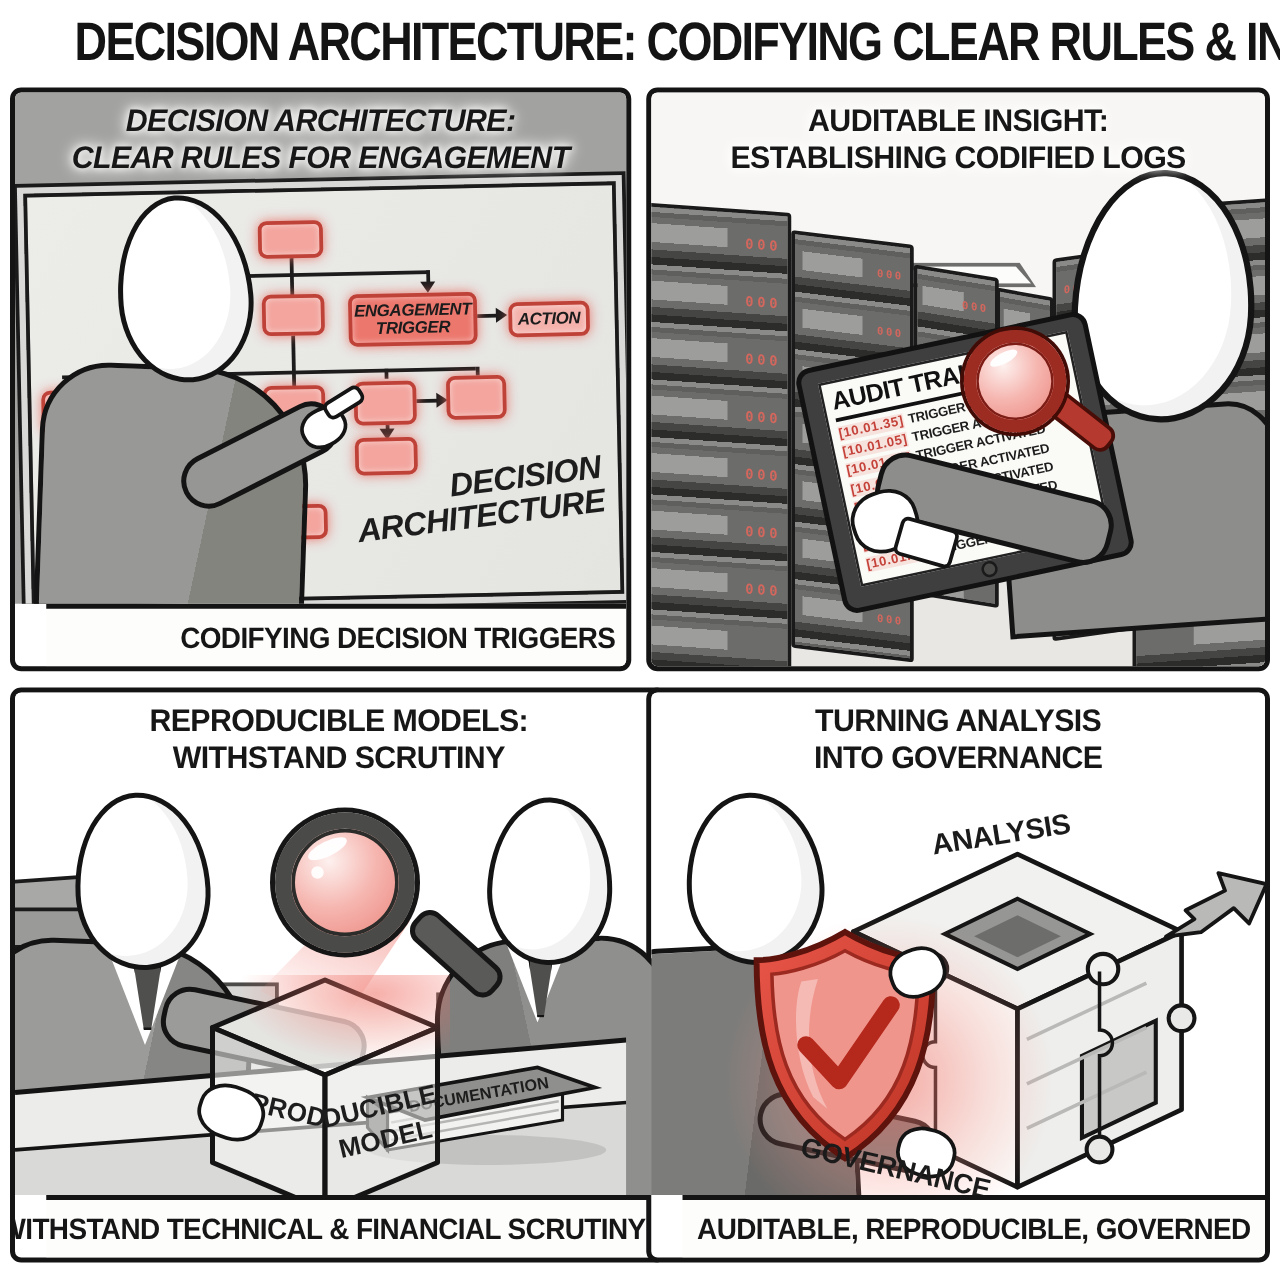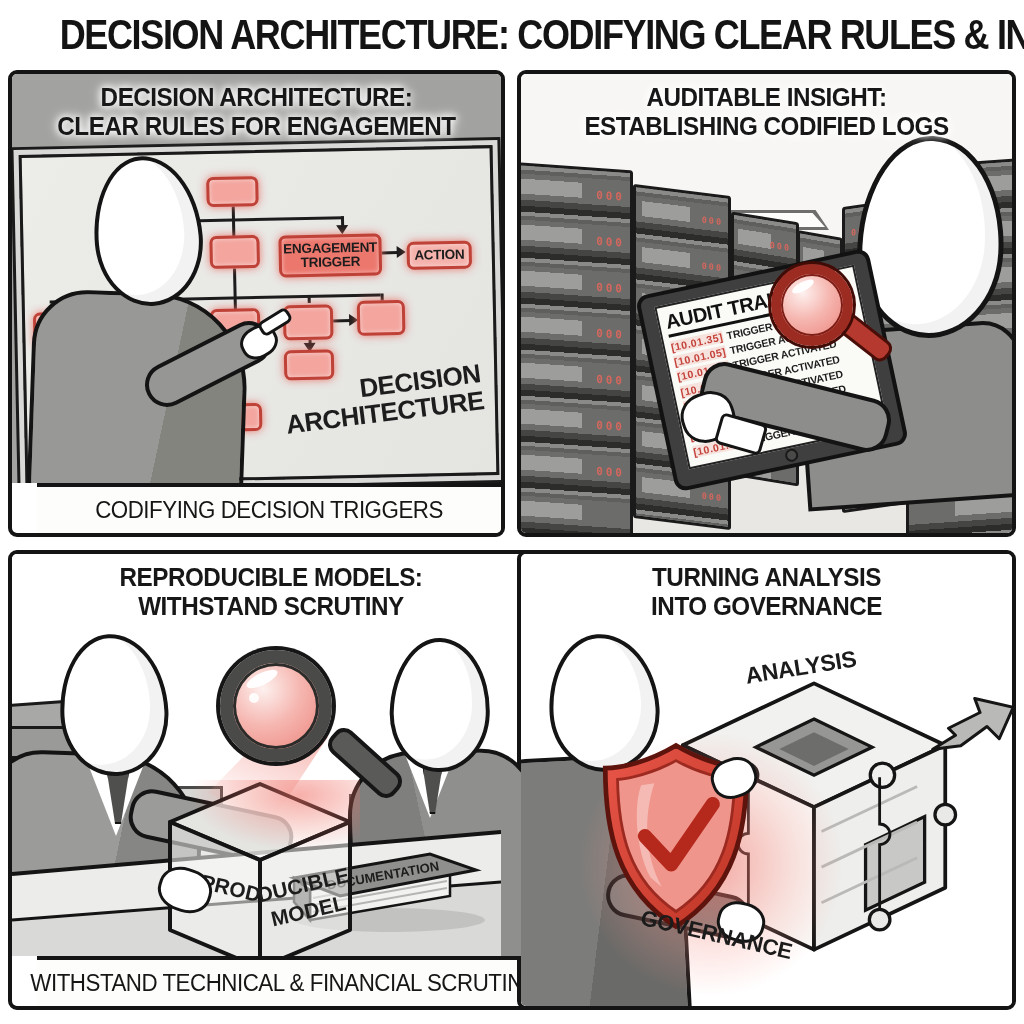--- a/index.html
+++ b/index.html
@@ -12,21 +12,21 @@
   #main-title span{display:inline-block;transform:scaleX(.9) scaleY(1.08);}
   
   .panel{position:absolute;border:4px solid #141414;border-radius:9px;background:#fff;
     display:flex;flex-direction:column;overflow:hidden;box-sizing:border-box;}
   #p1{left:8px;top:70px;width:497px;height:467px;}
   #p2{left:517px;top:70px;width:499px;height:467px;}
   #p3{left:8px;top:550px;width:526px;height:460px;}
   #p4{left:517px;top:550px;width:499px;height:460px;}
   .pcontent{position:relative;flex:1;overflow:hidden;}
   .pcaption{height:46px;border-top:4px solid #141414;background:#fdfdfc;display:flex;
-    align-items:center;justify-content:center;font-weight:normal;font-size:23.5px;
+    align-items:center;justify-content:flex-end;font-weight:bold;font-size:23.5px;
     letter-spacing:-.5px;color:#161616;white-space:nowrap;margin-left:25px;}
   .pcaption span{display:inline-block;transform:scaleX(.95);}
   .ptitle{position:absolute;top:9px;left:0;right:0;text-align:center;font-weight:bold;
     font-size:25px;line-height:1.14;letter-spacing:-.5px;color:#171717;z-index:40;
     transform:scaleX(.97);}
   .glow{text-shadow:0 0 6px #fff,0 0 10px #fff,0 0 14px rgba(255,255,255,.9);}
   
   .head{position:absolute;background:#fff;border:4px solid #141414;
     border-radius:48% 52% 50% 50% / 56% 56% 44% 44%;
     box-shadow:inset -14px -8px 0 rgba(0,0,0,.05);}
@@ -94,21 +94,21 @@
 </head>
 <body>
 
 <div id="stage">
 
   <div class="abs" id="main-title">
     <span>DECISION ARCHITECTURE: CODIFYING CLEAR RULES &amp; INSIGHT</span>
   </div>
 
   <div class="panel" id="p1">
-    <div class="pcontent" style="background:#a2a2a0;">
+    <div class="pcontent" style="background:#a2a2a0;font-style:italic;">
       <div class="ptitle glow">
         <div>DECISION ARCHITECTURE:</div>
         <div>CLEAR RULES FOR ENGAGEMENT</div>
       </div>
 
       <div class="abs" id="board">
 
         <div class="cl" style="left:209px;top:53px;width:3px;height:30px;"></div>
         <div class="cl" style="left:120px;top:65px;width:201px;height:3px;"></div>
         <div class="cl" style="left:120px;top:65px;width:3px;height:90px;"></div>
@@ -418,15 +418,18 @@
         <path d="M85,8 C115,26 145,32 160,32 C160,98 148,160 85,200 C22,160 10,98 10,32 C25,32 55,26 85,8 Z" fill="url(#gsh)" stroke="#5e130d" stroke-width="5"></path>
         <path d="M85,24 C110,38 135,43 147,44 C146,98 136,150 85,184 C34,150 24,98 23,44 C35,43 60,38 85,24 Z" fill="#f0958c" stroke="#9c2a20" stroke-width="3"></path>
         <path d="M62,48 C50,85 52,125 70,158 L58,148 C42,118 40,72 48,50 Z" fill="rgba(255,255,255,.35)"></path>
         <path d="M52,104 L80,134 L124,70" fill="none" stroke="#b5281c" stroke-width="15" stroke-linecap="round" stroke-linejoin="round"></path>
       </svg>
       <div class="hand" style="left:190px;top:204px;width:40px;height:34px;z-index:8;transform:rotate(-20deg);"></div>
       <div class="hand" style="left:196px;top:348px;width:42px;height:34px;z-index:8;transform:rotate(14deg);"></div>
 
       <div class="tiltlabel" style="left:118px;top:368px;font-size:22px;transform:rotate(13deg);z-index:9;">GOVERNANCE</div>
     </div>
+    <div class="pcaption">
+      <span>AUDITABLE, REPRODUCIBLE, GOVERNED</span>
+    </div>
   </div>
 
 </div>
 
 </body></html>

